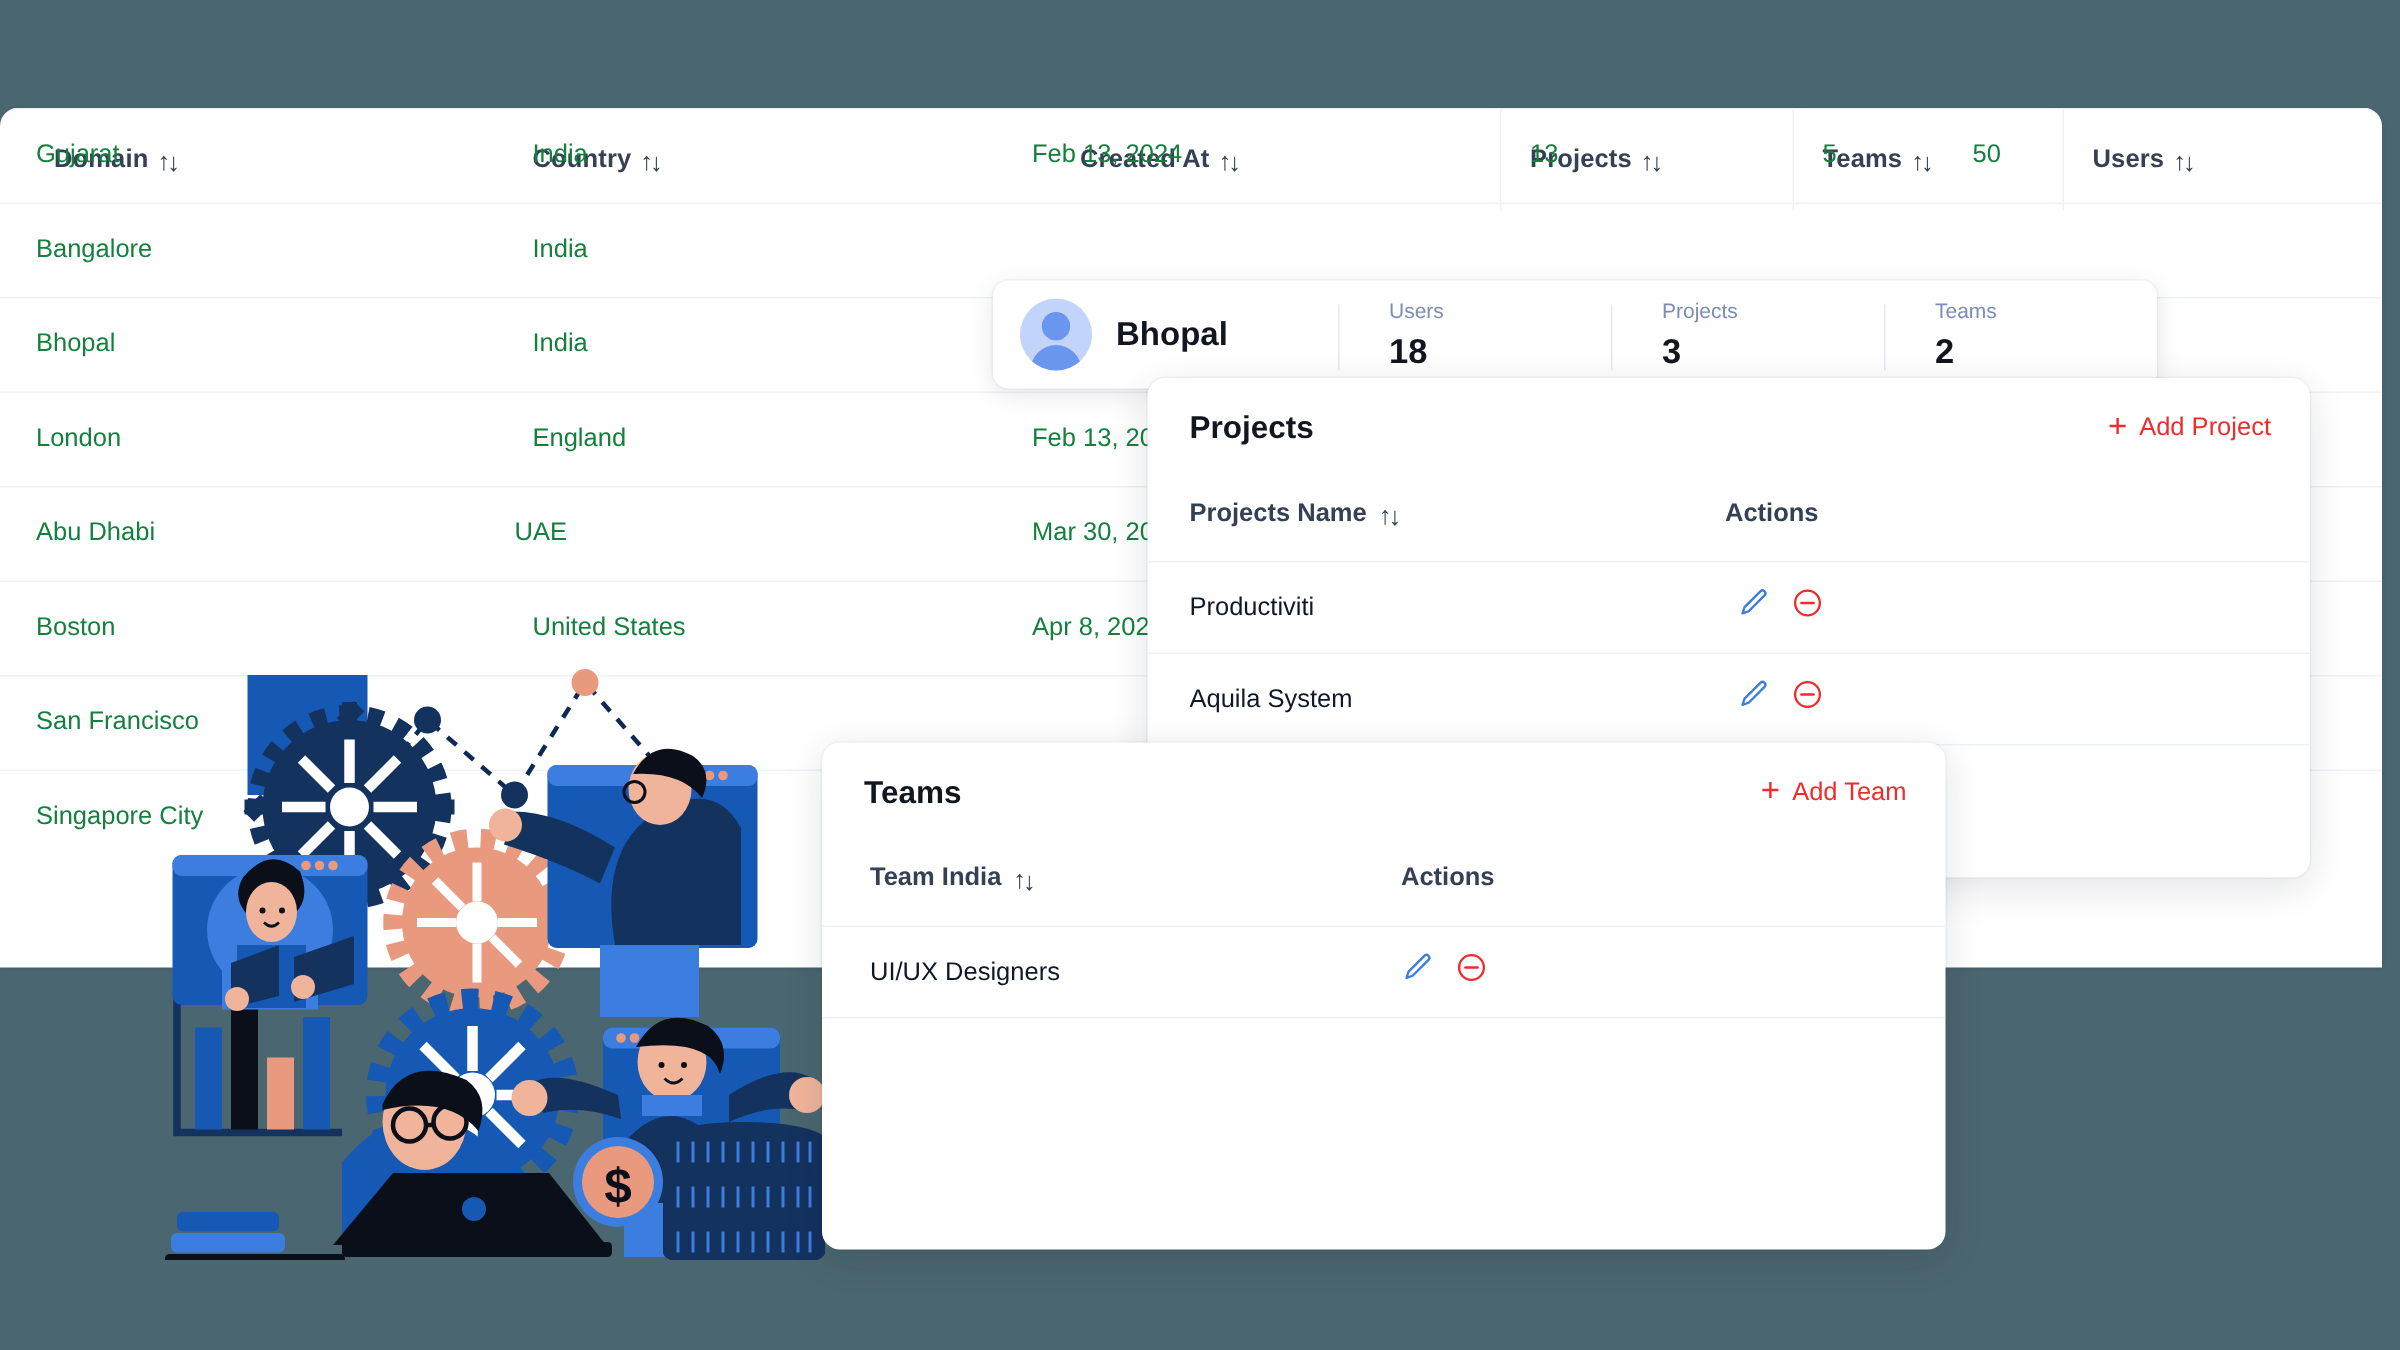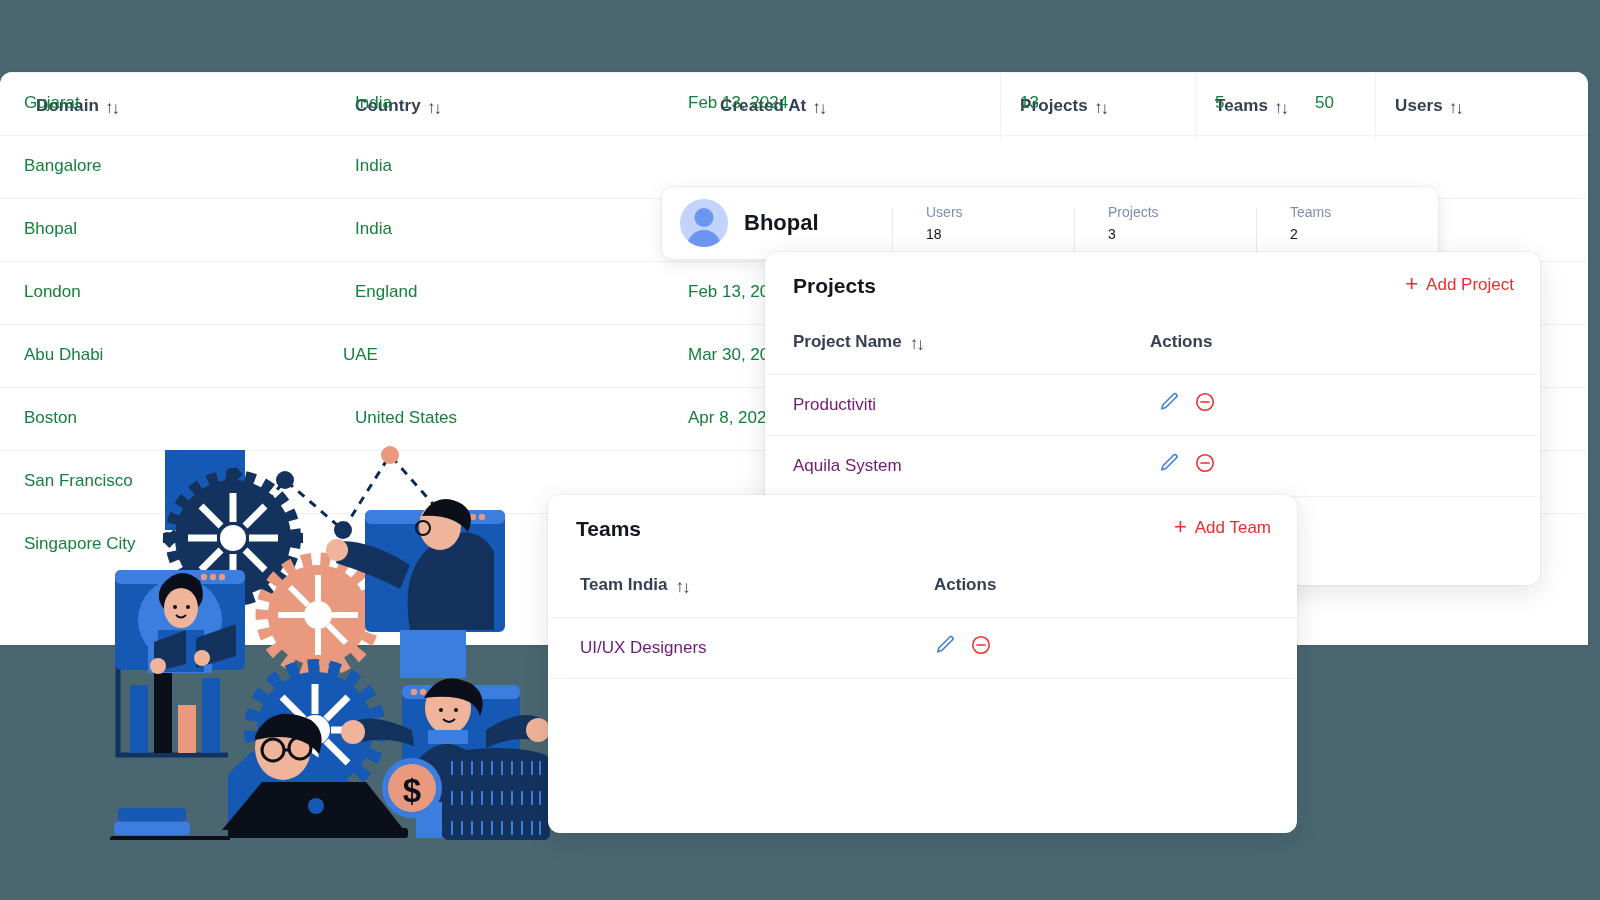--- a/index.html
+++ b/index.html
@@ -48,21 +48,21 @@
   }
   .pc-left{display:flex;align-items:center;gap:16px;width:230px;padding-left:18px;box-sizing:border-box;}
   .avatar{width:48px;height:48px;border-radius:50%;background:#c3d4fb;position:relative;overflow:hidden;flex:none;}
   .avatar .head{position:absolute;left:50%;top:9px;transform:translateX(-50%);width:19px;height:19px;border-radius:50%;background:#6b96f0;}
   .avatar .body{position:absolute;left:50%;bottom:-9px;transform:translateX(-50%);width:34px;height:26px;border-radius:17px 17px 0 0;background:#6b96f0;}
   .pc-name{font-size:22px;font-weight:bold;color:#12161f;}
   .pc-stats{display:flex;flex:1;}
   .pc-stat{flex:1;position:relative;padding-left:34px;box-sizing:border-box;}
   .pc-stat:before{content:"";position:absolute;left:0;top:4px;width:1px;height:44px;background:#e6eaf0;}
   .pc-lab{font-size:14px;color:#7c8db5;margin-bottom:6px;}
-  .pc-val{font-size:14px;color:#12161f;font-weight:normal;}
+  .pc-val{font-size:23px;color:#12161f;font-weight:bold;}
 
   
   .panel{
     position:absolute;background:#ffffff;border-radius:12px;
     box-shadow:0 6px 26px rgba(16,24,40,.12), 0 0 0 1px rgba(16,24,40,.04);
     overflow:hidden;
   }
   .panel-proj{left:765px;top:252px;width:775px;height:333px;}
   .panel-team{left:548px;top:495px;width:749px;height:338px;}
 
@@ -71,21 +71,21 @@
   .p-add{
     position:absolute;right:26px;top:22px;display:flex;align-items:center;gap:8px;
     color:#ef2b2b;font-size:17px;cursor:pointer;
   }
   .p-add .plus{font-size:22px;line-height:1;position:relative;top:-1px;font-weight:normal;}
 
   .p-colhead{position:relative;height:56px;}
   .p-th{position:absolute;top:14px;font-size:17px;font-weight:bold;color:#344054;display:flex;align-items:center;gap:8px;white-space:nowrap;}
 
   .p-row{position:relative;height:60px;border-top:1px solid #eef1f5;}
-  .p-name{position:absolute;top:20px;font-size:17px;color:#701a75;white-space:nowrap;text-align:center;}
+  .p-name{position:absolute;top:20px;font-size:17px;color:#0f172a;white-space:nowrap;text-align:center;}
   .p-acts{position:absolute;top:16px;display:flex;align-items:center;gap:14px;}
   .icon-btn{width:22px;height:22px;display:block;cursor:pointer;}
   .p-rowend{border-top:1px solid #eef1f5;height:0;}
 
   
   .proj .p-th.c1{left:28px;} .proj .p-th.c2{left:385px;}
   .proj .p-name{left:28px;} .proj .p-acts{left:393px;}
   .team .p-th.c1{left:32px;} .team .p-th.c2{left:386px;}
   .team .p-name{left:32px;} .team .p-acts{left:386px;}
 </style>
@@ -347,21 +347,21 @@
   <div class="panel panel-proj proj">
     <div class="p-head">
       <div class="p-title">Projects</div>
       <div class="p-add">
         <span class="plus">+</span>
         <span>Add Project</span>
       </div>
     </div>
     <div class="p-colhead">
       <div class="p-th c1">
-        <span>Project Name</span>
+        <span>Projects Name</span>
         <span class="sort-ico"><span class="up">↑</span><span class="dn">↓</span></span>
       </div>
       <div class="p-th c2">Actions</div>
     </div>
     <div id="proj-rows">
         <div class="p-row">
           <div class="p-name">Productiviti</div>
           <div class="p-acts">
             <svg class="icon-btn" viewBox="0 0 24 24" fill="none" stroke="#3b7ddd" stroke-width="1.7" stroke-linecap="round" stroke-linejoin="round">
               <path d="M17 3.5a2.1 2.1 0 0 1 3 3L8.5 18 4 19.5 5.5 15z"></path>

